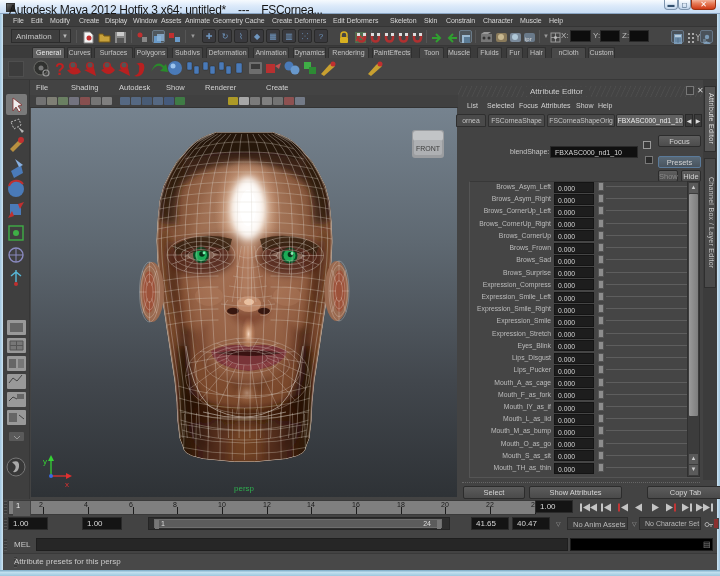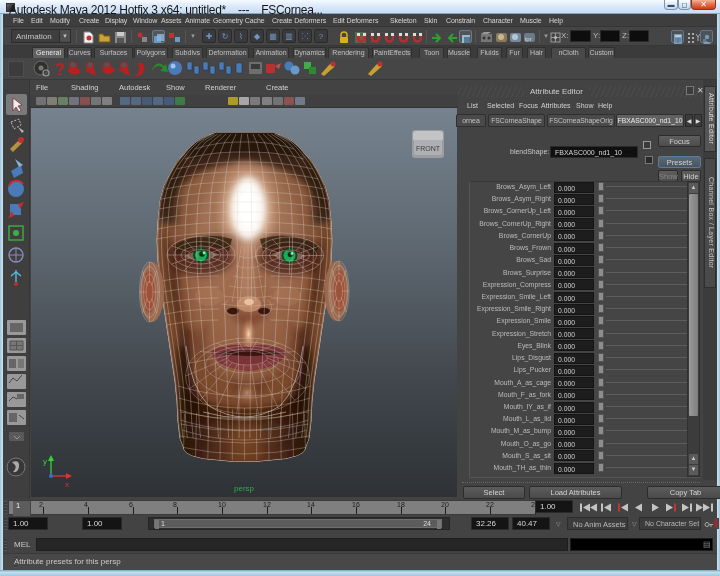--- a/index.html
+++ b/index.html
@@ -863,21 +863,21 @@
   </div>
 
 <div class="abs" id="aescroll">
     <span class="sarr" style="top:1px">▲</span>
     <div id="aethumb"></div>
     <span class="sarr" style="top:272px">▲</span>
     <span class="sarr" style="top:283px">▼</span>
   </div>
 <div class="abs" style="left:462px;top:482px;width:238px;height:1px;border-top:1px dotted #666"></div>
 <div class="botbtn" style="left:463px;width:62px">Select</div>
-<div class="botbtn" style="left:529px;width:93px">Load Attributes</div>
+<div class="botbtn" style="left:529px;width:93px">Show Attributes</div>
 <div class="botbtn" style="left:647px;width:77px">Copy Tab</div>
 <div class="abs" id="sidebar">
 <div class="vtab" style="top:6px;height:66px;background:#555;color:#ddd">Attribute Editor</div>
 <div class="vtab" style="top:78px;height:130px">Channel Box / Layer Editor</div>
 </div>
 <div class="abs" id="timerow">
     <span class="grip"></span>
 <div id="ruler">
       <i style="left:34px"></i>
       <b style="left:30px">2</b>
@@ -932,21 +932,21 @@
 <div class="rfield" style="left:5px;width:40px">1.00</div>
 <div class="rfield" style="left:79px;width:40px">1.00</div>
 <div id="rtrack">
       <div id="rbar">
         <span style="position:absolute;left:6px;top:0px;font-size:7px;color:#ddd">1</span>
         <span style="position:absolute;right:10px;top:0px;font-size:7px;color:#ddd">24</span>
         <span style="position:absolute;left:0;top:0;width:4px;height:9px;background:#777"></span>
         <span style="position:absolute;right:0;top:0;width:4px;height:9px;background:#777"></span>
       </div>
     </div>
-<div class="rfield" style="left:468px;width:38px">32.26</div>
+<div class="rfield" style="left:468px;width:38px">41.65</div>
 <div class="rfield" style="left:509px;width:38px">40.47</div>
 <div class="darr" style="left:553px">▽</div>
 <div class="dd" style="left:564px;width:61px">No Anim Assets</div>
 <div class="darr" style="left:629px">▽</div>
 <div class="dd" style="left:636px;width:62px;font-size:7px">No Character Set</div>
 <svg width="9" height="9" style="position:absolute;left:701px;top:4px">
       <circle cx="3" cy="4.5" r="2" fill="none" stroke="#aaa"></circle>
       <path d="M5,4.5 h4 M7,4.5 v2.5" stroke="#aaa"></path>
     </svg>
 <span style="position:absolute;left:710px;top:2px;width:6px;height:11px;background:#8a3030;border:1px solid #444"></span>

